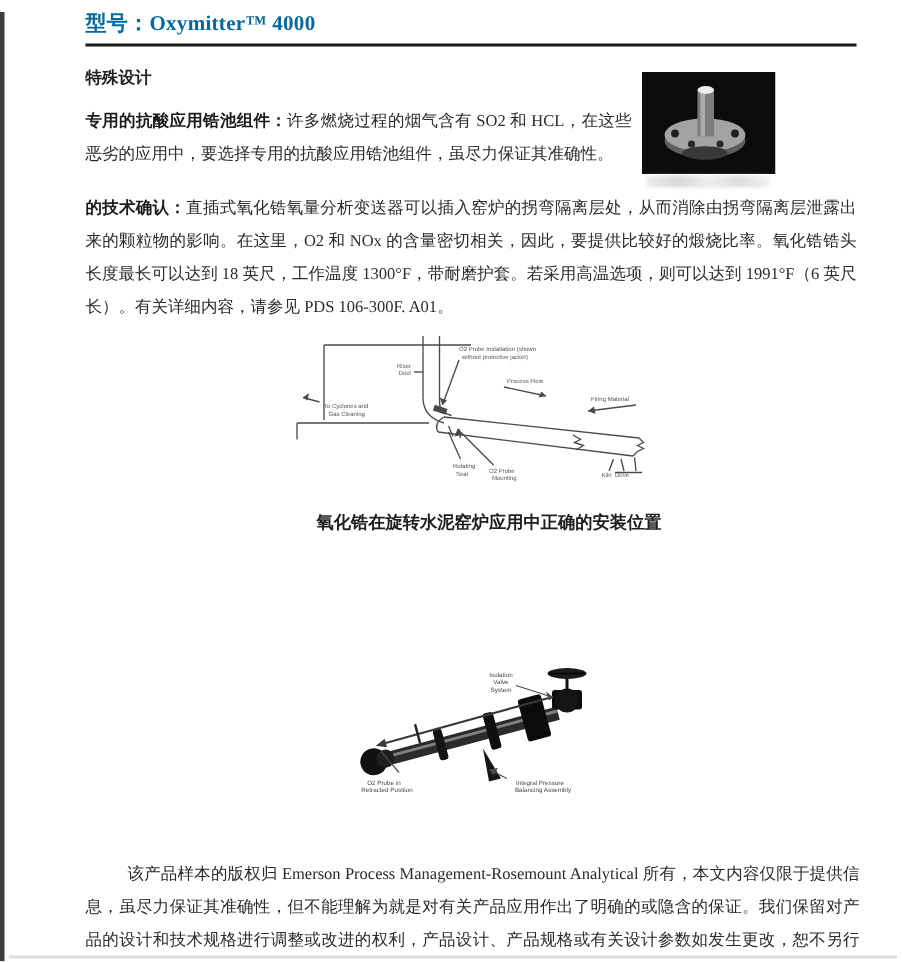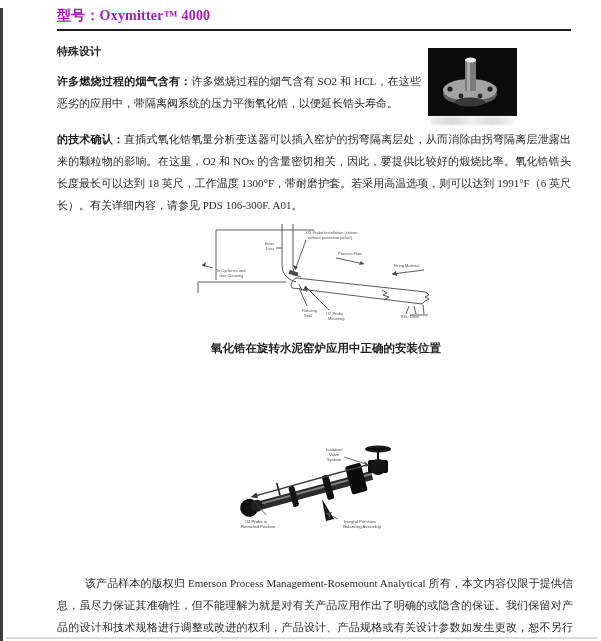--- a/index.html
+++ b/index.html
@@ -5,21 +5,21 @@
   html,body{margin:0;padding:0;background:#ffffff;}
   .page{
     position:relative;width:601px;height:641px;background:#ffffff;
     font-family:"Liberation Serif","DejaVu Serif",serif;
     color:#262626;overflow:hidden;
   }
   .leftbar{position:absolute;left:0;top:8px;width:3px;height:633px;background:#3d3d3d;}
   .bottomline{position:absolute;left:6px;top:637px;width:592px;height:2px;background:#dcdcdc;}
   .title{
     position:absolute;left:57px;top:7px;width:514px;
-    font-size:14px;font-weight:bold;color:#a21caf;
+    font-size:14px;font-weight:bold;color:#0369a1;
     border-bottom:2px solid #1a1a1a;padding-bottom:4px;letter-spacing:.2px;
   }
   .heading{position:absolute;left:57px;top:44px;font-size:11px;font-weight:bold;color:#222;}
   .para{position:absolute;font-size:11px;line-height:22px;text-align:justify;margin:0;color:#2b2b2b;}
   .p1{left:57px;top:70px;width:364px;}
   .p2{left:57px;top:128px;width:514px;}
   .p3{left:57px;top:357px;width:514px;}
   .pfoot{left:57px;top:572px;width:516px;text-indent:28px;}
   .lead{font-weight:bold;color:#1d1d1d;}
   .caption{position:absolute;left:57px;width:514px;text-align:center;font-weight:bold;font-size:11.5px;color:#1f1f1f;margin:12px;}
@@ -53,21 +53,21 @@
     <circle cx="62" cy="41" r="2.6" fill="#1e1e1e"></circle>
     <circle cx="33" cy="48" r="2.4" fill="#2a2a2a"></circle>
     <circle cx="52" cy="48" r="2.4" fill="#2a2a2a"></circle>
     <ellipse cx="42" cy="54" rx="15" ry="4.5" fill="#383838"></ellipse>
     <rect x="37" y="12" width="11" height="31" fill="#7c7c7c"></rect>
     <rect x="39" y="12" width="3" height="31" fill="#ababab"></rect>
     <ellipse cx="42.5" cy="12" rx="5.5" ry="2.6" fill="#ececec"></ellipse>
   </svg>
   <div class="smudge"></div>
 
-  <p class="para p1"><span class="lead">许多燃烧过程的烟气含有：</span><span>许多燃烧过程的烟气含有 SO2 和 HCL，在这些恶劣的应用中，带隔离阀系统的压力平衡氧化锆，以便延长锆头寿命。</span></p>
+  <p class="para p1"><span class="lead">专用的抗酸应用锆池组件：</span><span>许多燃烧过程的烟气含有 SO2 和 HCL，在这些恶劣的应用中，要选择专用的抗酸应用锆池组件，虽尽力保证其准确性。</span></p>
 
   <p class="para p2"><span class="lead">的技术确认：</span><span>直插式氧化锆氧量分析变送器可以插入窑炉的拐弯隔离层处，从而消除由拐弯隔离层泄露出来的颗粒物的影响。在这里，O2 和 NOx 的含量密切相关，因此，要提供比较好的煅烧比率。氧化锆锆头长度最长可以达到 18 英尺，工作温度 1300°F，带耐磨护套。若采用高温选项，则可以达到 1991°F（6 英尺长）。有关详细内容，请参见 PDS 106-300F. A01。</span></p>
 
   <svg class="fig1" viewBox="0 0 258 102">
     <g fill="none" stroke="#4a4a4a" stroke-width="0.9">
       <path d="M30,10 V60"></path>
       <path d="M30,10 H128"></path>
       <path d="M96,4 V45"></path>
       <path d="M107,4 V48"></path>
       <path d="M96,45 Q96,58 110,62"></path>

